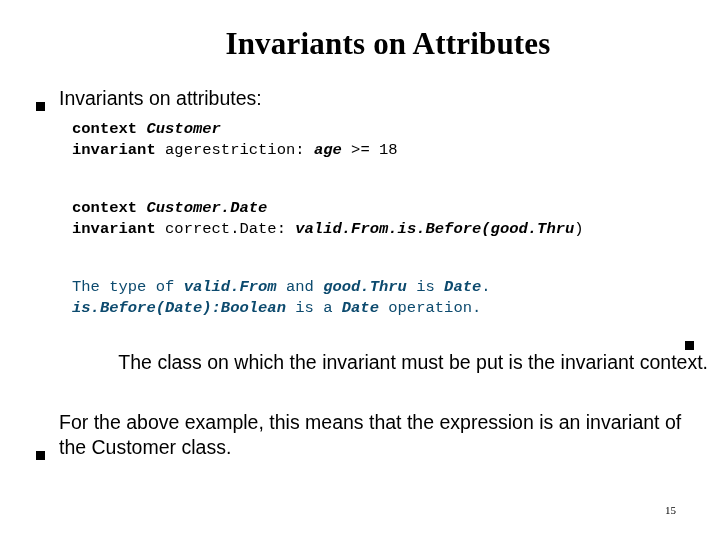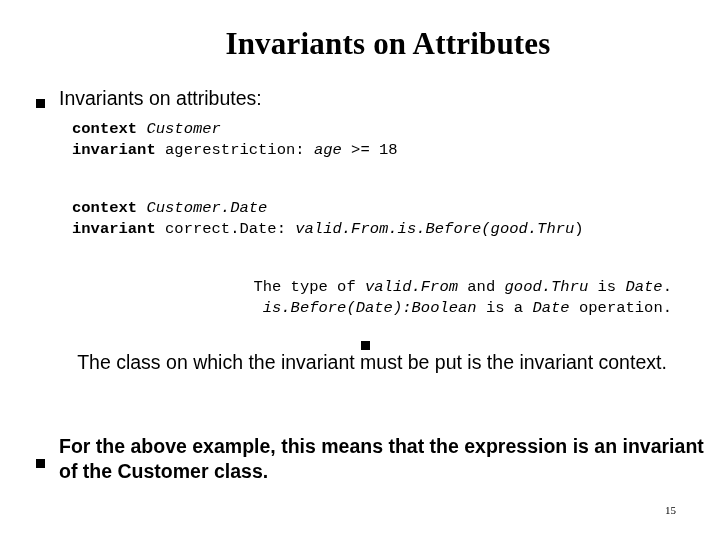--- a/index.html
+++ b/index.html
@@ -30,64 +30,64 @@
     font-family: "Liberation Serif", serif;
     font-size: 31px;
     font-weight: bold;
     letter-spacing: 0.2px;
     color: #000000;
     padding-left: 28px;
   }
   .bullet-row {
     position: absolute;
     display: flex;
-    align-items: center;
+    align-items: flex-end;
   }
   .bullet-marker {
     width: 9px;
     height: 9px;
     background: #000000;
     margin-top: 9px;
     margin-right: 14px;
     flex: 0 0 auto;
   }
   .bullet-text {
     font-family: "Liberation Sans", sans-serif;
     font-size: 19.5px;
     line-height: 25px;
     color: #000000;
   }
   .b1 { top: 86px; left: 36px; width: 660px; }
   .b2 { top: 332px; left: 36px; width: 672px; flex-direction: column; }
-  .b3 { top: 434px; left: 36px; width: 672px; font-weight: bold; }
+  .b3 { top: 410px; left: 36px; width: 672px; }
 
   .code-block {
     position: absolute;
     font-family: "Liberation Mono", monospace;
     font-size: 15.5px;
     line-height: 21px;
     color: #000000;
     white-space: pre;
   }
   .cb1 { top: 119px; left: 72px; }
   .cb2 { top: 198px; left: 72px; }
   .note {
     position: absolute;
     top: 277px;
     left: 72px;
     width: 600px;
     font-family: "Liberation Mono", monospace;
     font-size: 15.5px;
     line-height: 21px;
-    color: #000000;
-    text-align: right;
+    color: #0c4a6e;
+    text-align: left;
     white-space: pre;
   }
   .kw { font-weight: bold; }
-  .it { font-style: italic; }
+  .it { font-style: italic; font-weight: bold; }
   .page-number {
     position: absolute;
     right: 44px;
     bottom: 24px;
     font-family: Liberation Serif, serif;
     font-size: 11px;
     color: #000000;
   }
 </style>
 </head>

